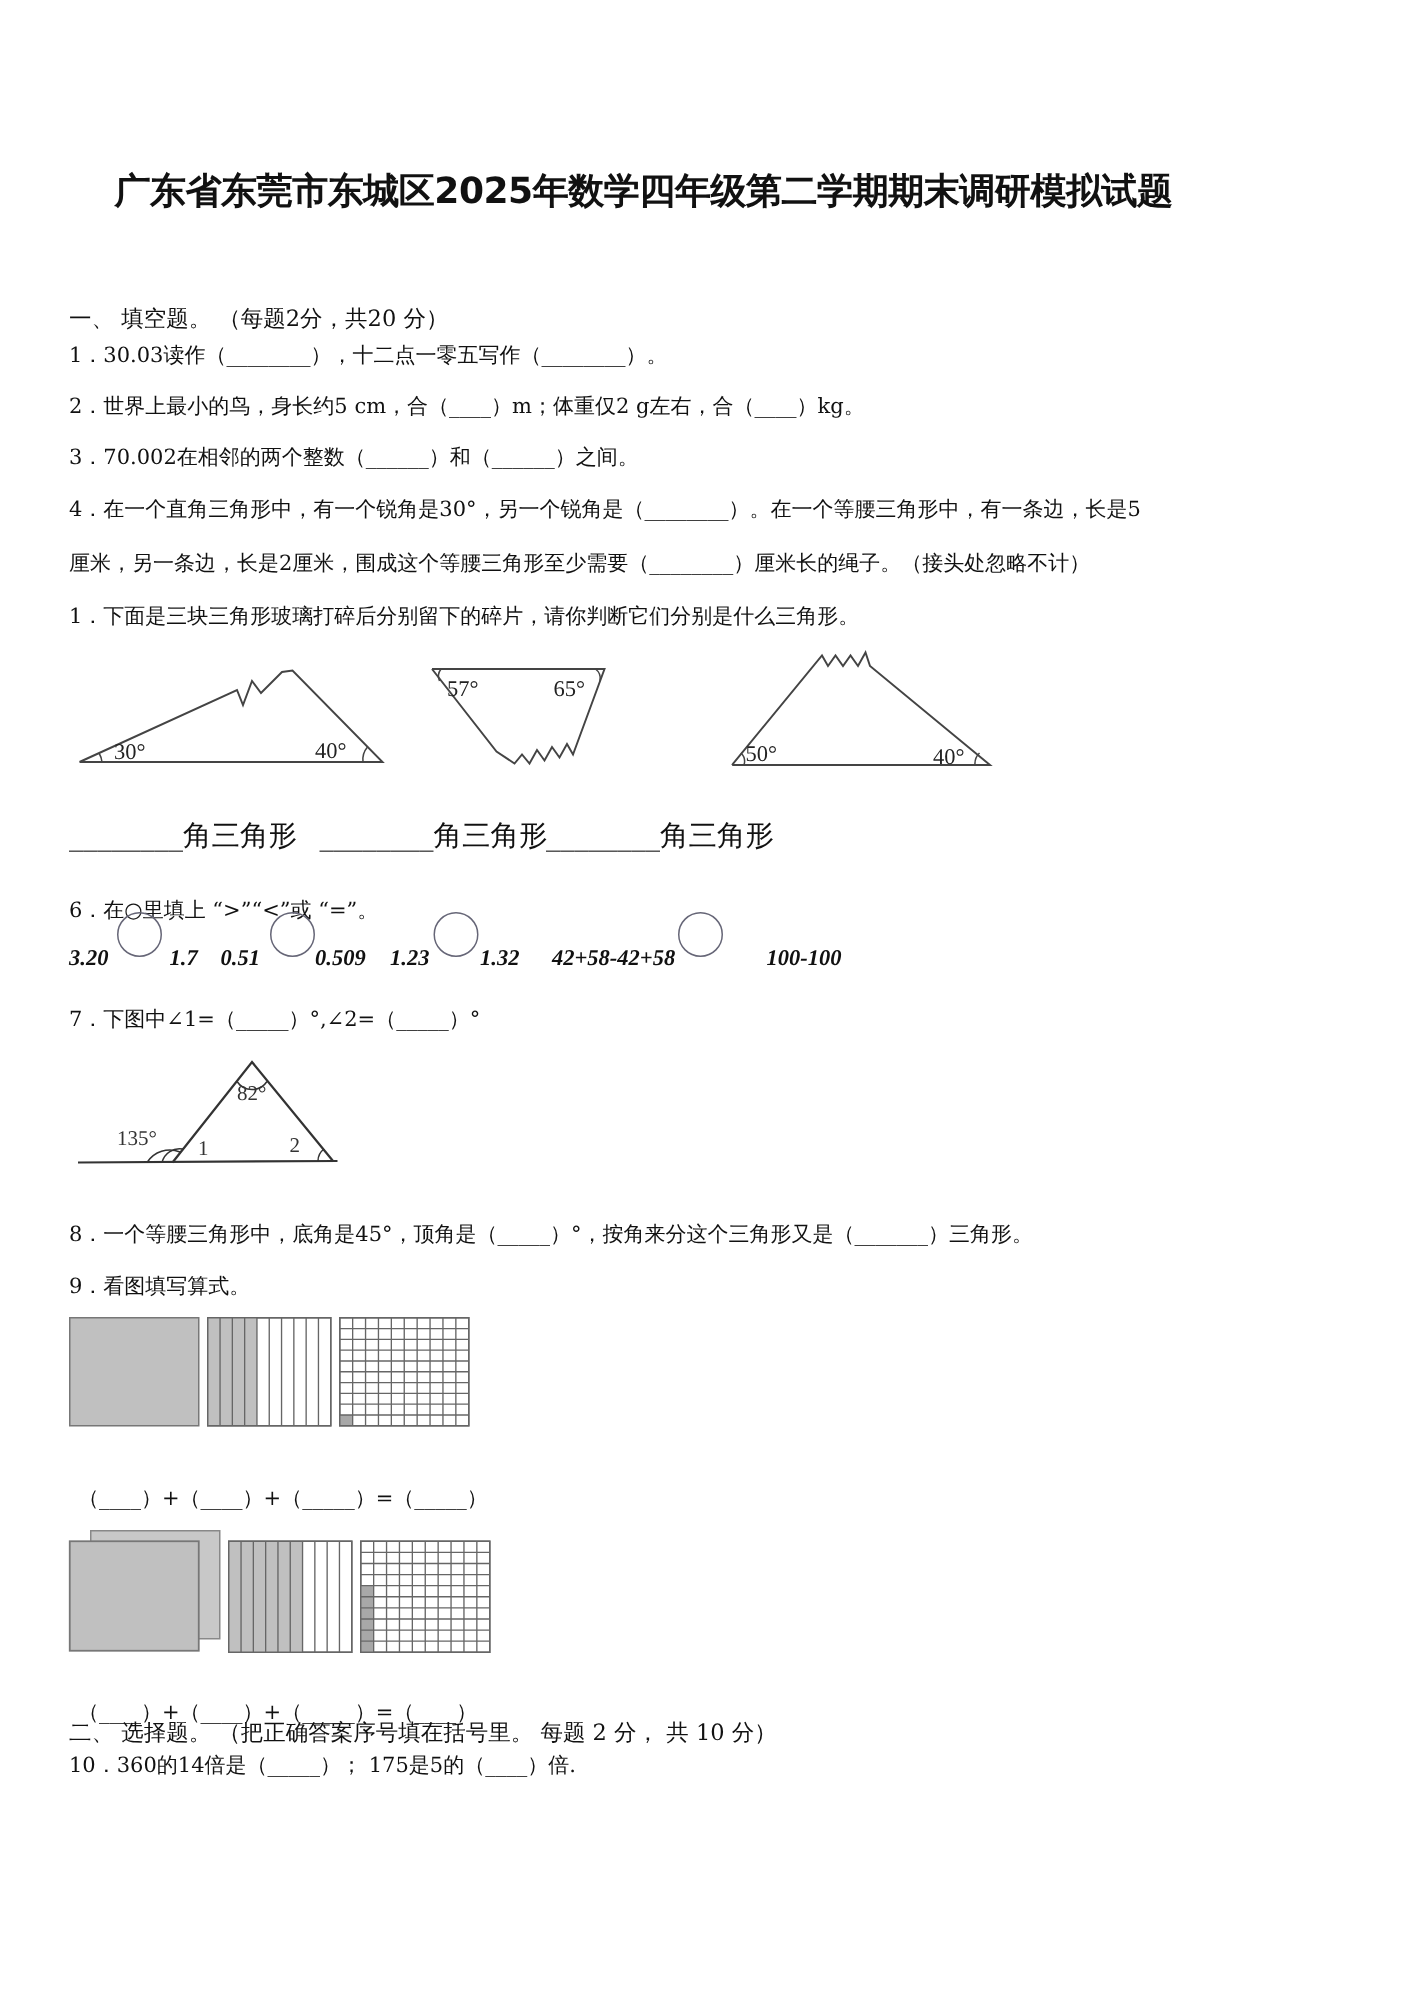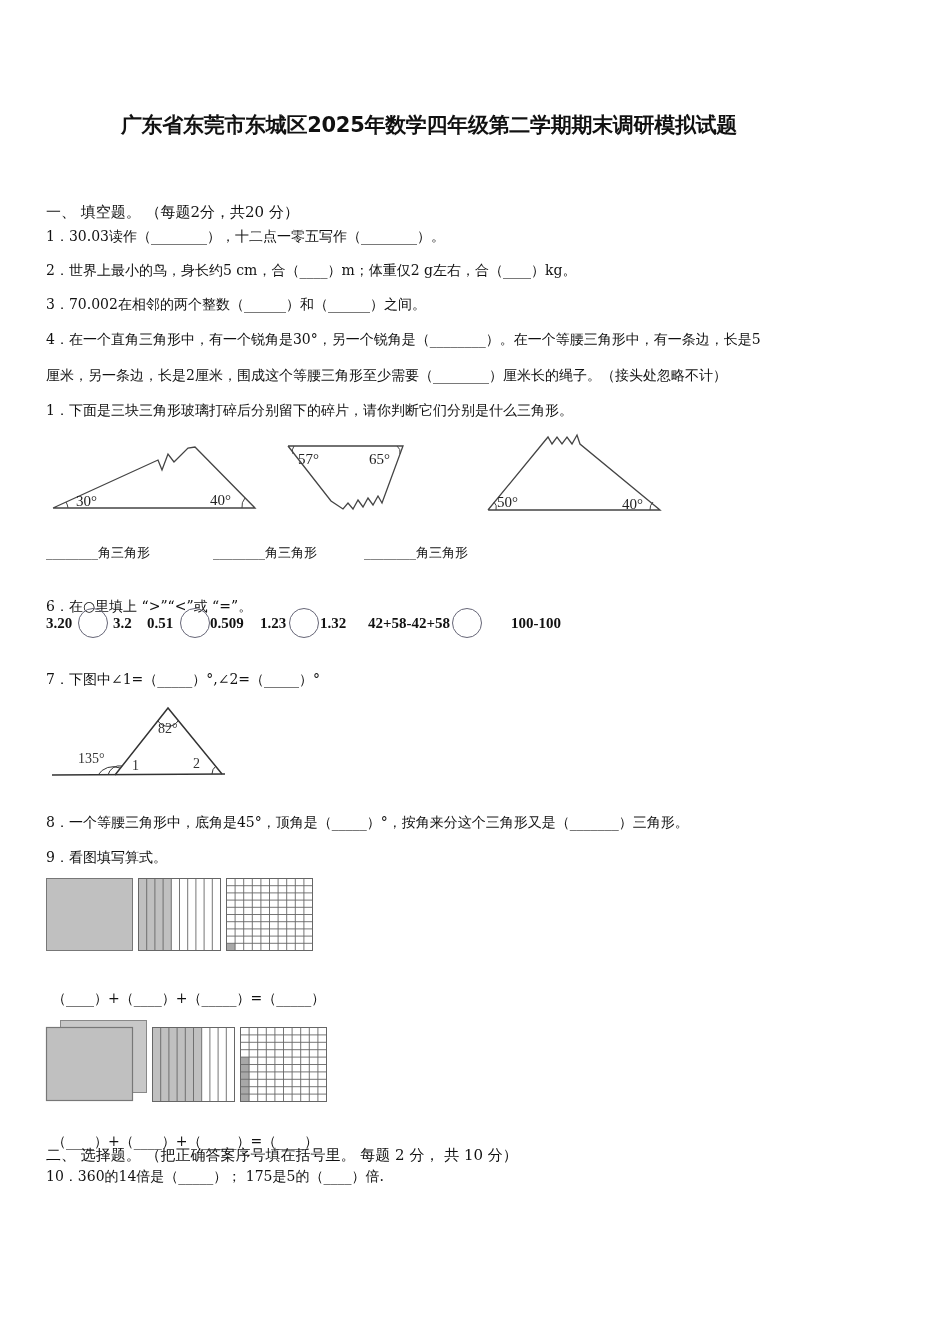--- a/index.html
+++ b/index.html
@@ -5,28 +5,28 @@
   html, body { margin: 0; padding: 0; background: #ffffff; }
   body {
     width: 950px; height: 1344px; position: relative; overflow: hidden;
     font-family: "DejaVu Serif", "Liberation Serif", serif;
     color: #111;
   }
   .abs { position: absolute; white-space: nowrap; }
   .title {
     left: 0; width: 858px; top: 111px; text-align: center;
     font-family: "DejaVu Sans", "Liberation Sans", sans-serif;
-    font-weight: bold; font-size: 21px; letter-spacing: -0.3px;
+    font-weight: bold; font-size: 24px; letter-spacing: -0.3px;
   }
   .line { font-size: 14px; left: 46px; }
   .sec { font-size: 15px; left: 46px; }
   svg { position: absolute; overflow: visible; }
-  .blank-label { font-size: 13px; }
+  .blank-label { font-size: 19px; }
   .cmp-row { left: 46px; top: 608px; height: 40px; font-family: "Liberation Serif", serif; font-weight: bold; font-size: 15px; }
-  .cmp-row span { position: absolute; bottom: 16px; }
+  .cmp-row span { position: absolute; bottom: 0; font-style: italic; }
   .circle {
     position: absolute; width: 30px; height: 30px; border-radius: 50%;
     border: 1.5px solid #667; box-sizing: border-box; top: 0;
   }
 </style>
 </head>
 <body>
 
 <div class="abs title">广东省东莞市东城区2025年数学四年级第二学期期末调研模拟试题</div>
 
@@ -63,21 +63,21 @@
 
 <div class="abs blank-label" style="left:46px;top:544px;">________角三角形</div>
 <div class="abs blank-label" style="left:213px;top:544px;">________角三角形</div>
 <div class="abs blank-label" style="left:364px;top:544px;">________角三角形</div>
 
 <div class="abs line" style="top:578px;margin-top:20px;">6．在○里填上 “&gt;”“&lt;”或 “=”。</div>
 
 <div class="abs cmp-row" style="width:600px;">
   <span style="left:0;">3.20</span>
   <div class="circle" style="left:32px;"></div>
-  <span style="left:67px;">3.2</span>
+  <span style="left:67px;">1.7</span>
   <span style="left:101px;">0.51</span>
   <div class="circle" style="left:134px;"></div>
   <span style="left:164px;">0.509</span>
   <span style="left:214px;">1.23</span>
   <div class="circle" style="left:243px;"></div>
   <span style="left:274px;">1.32</span>
   <span style="left:322px;margin-top:24px;">42+58-42+58</span>
   <div class="circle" style="left:406px;"></div>
   <span style="left:437px;margin-left:28px;">100-100</span>
 </div>

